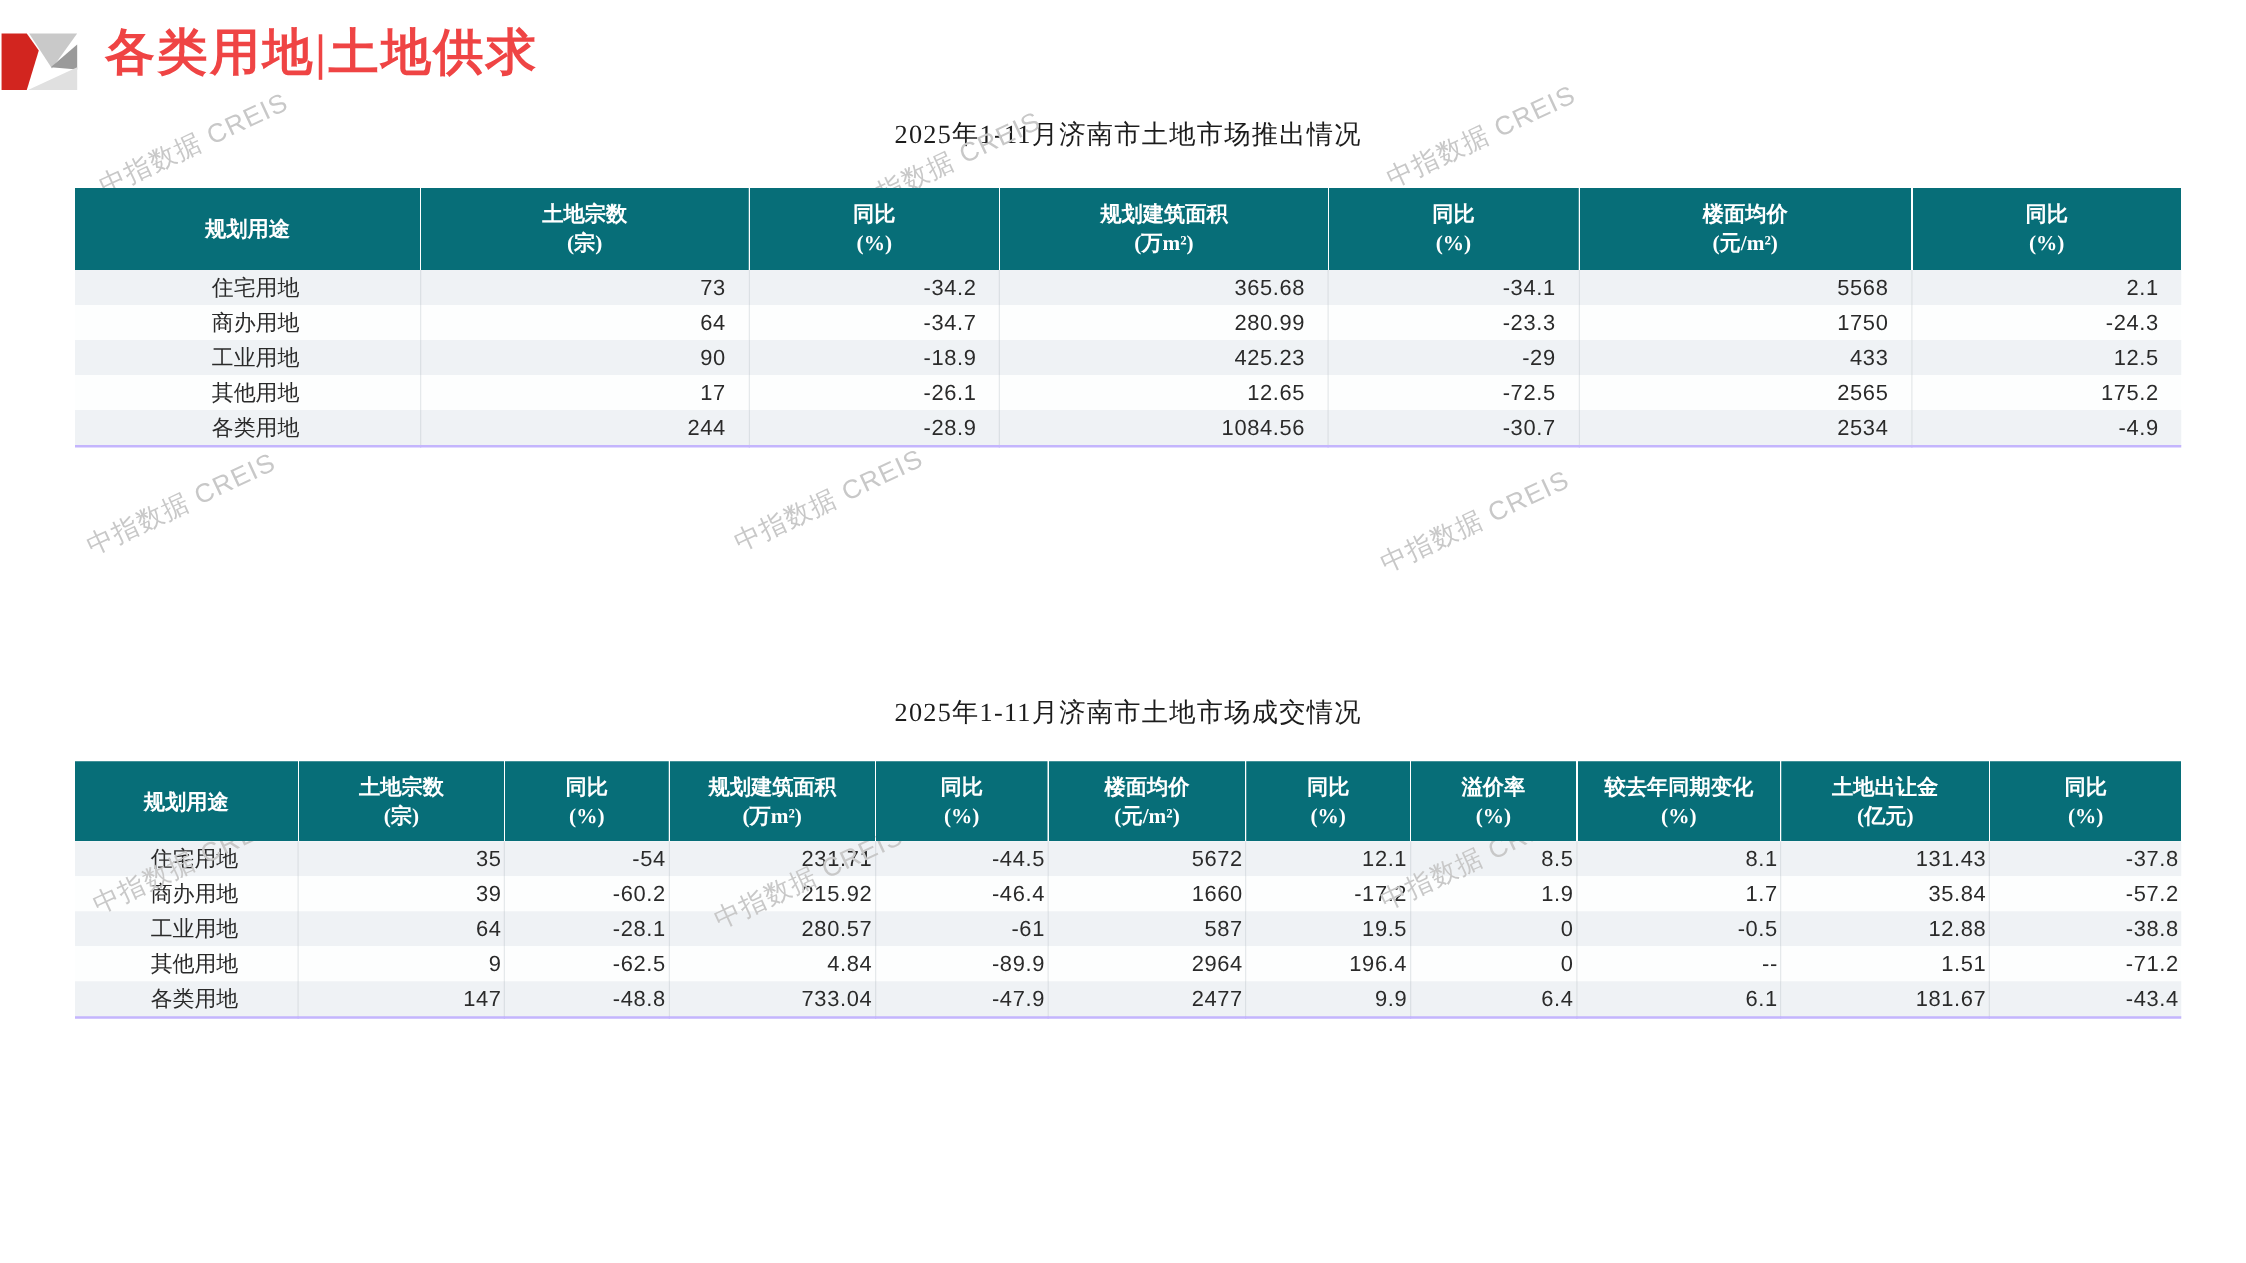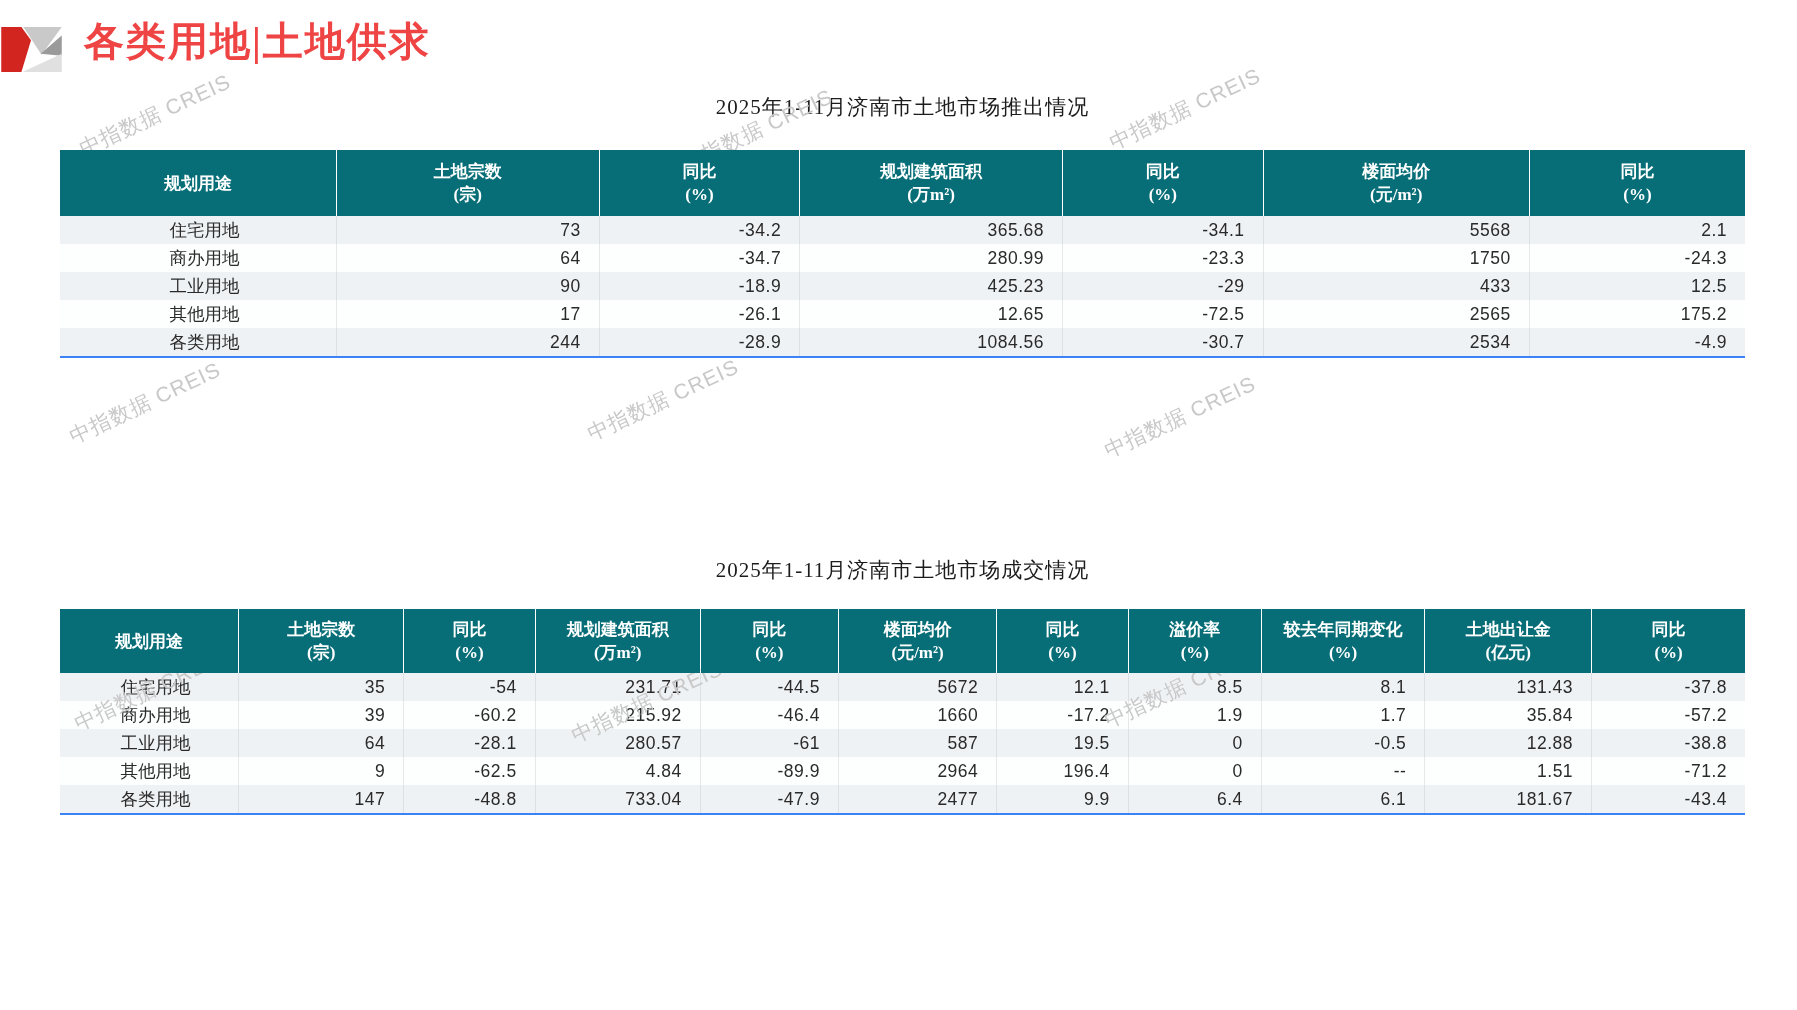--- a/index.html
+++ b/index.html
@@ -34,21 +34,21 @@
   .block-2 { top:541px;margin-top:16px; }
   .tbl-title {
     text-align:center; font-size:21px; font-weight:400; color:#1c1c1c;
     line-height:26px; font-family:"Liberation Serif", serif; letter-spacing:1px;
   }
   .block-1 .tbl-title { margin-bottom:30px; }
   .block-2 .tbl-title { margin-bottom:26px; }
 
   table.tbl {
     width:100%; border-collapse:collapse; table-layout:fixed;
-    border-bottom:2px solid #3b82f6;
+    border-bottom:2px solid #c4b5fd;
   }
   table.tbl thead th {
     background:#076E78; color:#ffffff;
     font-size:17px; font-weight:700; line-height:23px;
     text-align:center; vertical-align:middle; padding:0 2px;
     font-family:"Liberation Serif", serif;
     position:relative; z-index:5;
   }
   table.tbl thead th:not(:last-child){ border-right:1px solid rgba(255,255,255,0.65); }
   .block-1 thead th { height:66px; }
@@ -60,21 +60,21 @@
   }
   table.tbl tbody td:last-child { border-right:none; }
   table.tbl tbody tr:nth-child(odd)  { background:#eff2f5; }
   table.tbl tbody tr:nth-child(even) { background:#fdfefe; }
   td.label {
     text-align:center; padding-left:14px;
     font-family:"Liberation Serif", serif;
   }
   td.num { text-align:right; letter-spacing:0.5px; }
   .block-1 td.num { padding-right:18px;padding-left:33px; }
-  .block-2 td.num { padding-right:18px; }
+  .block-2 td.num { padding-right:2px; }
 </style>
 </head>
 <body>
 
 <svg class="logo" viewBox="0 0 63 50" aria-hidden="true">
   <polygon points="0,3 21,3 31,17 21,50 0,50" fill="#D2251F"></polygon>
   <polygon points="23,3 63,3 42,32" fill="#C9C9C9"></polygon>
   <polygon points="41,31 63,12 63,33" fill="#9A9A9A"></polygon>
   <polygon points="22,50 63,31 63,50" fill="#E0E0E0"></polygon>
 </svg>

